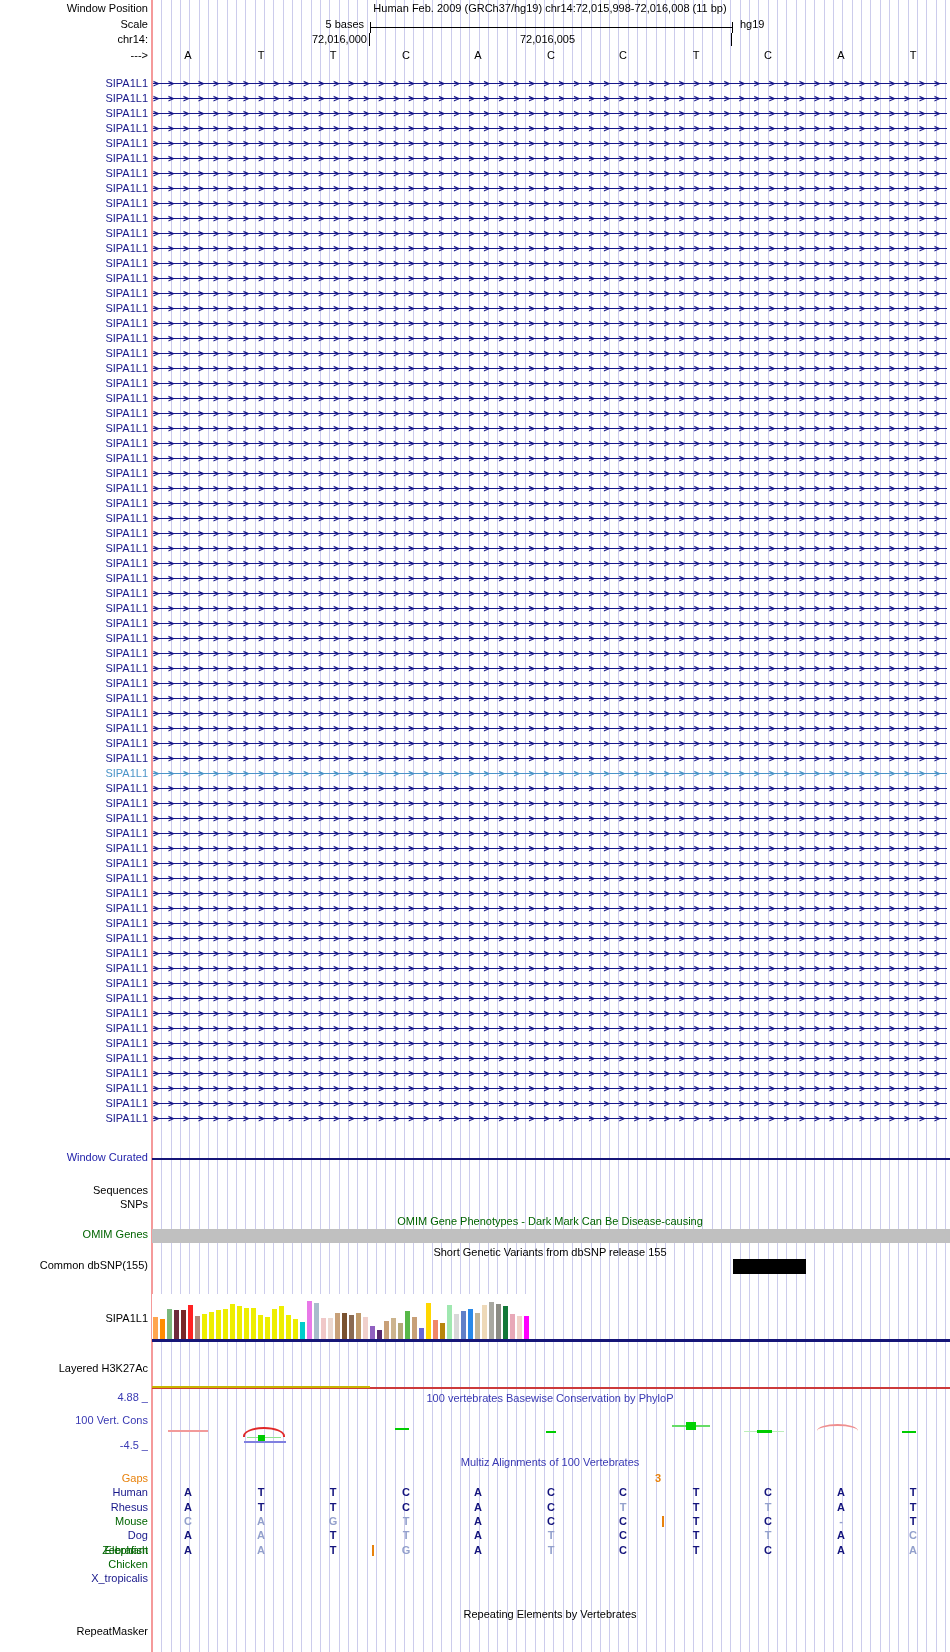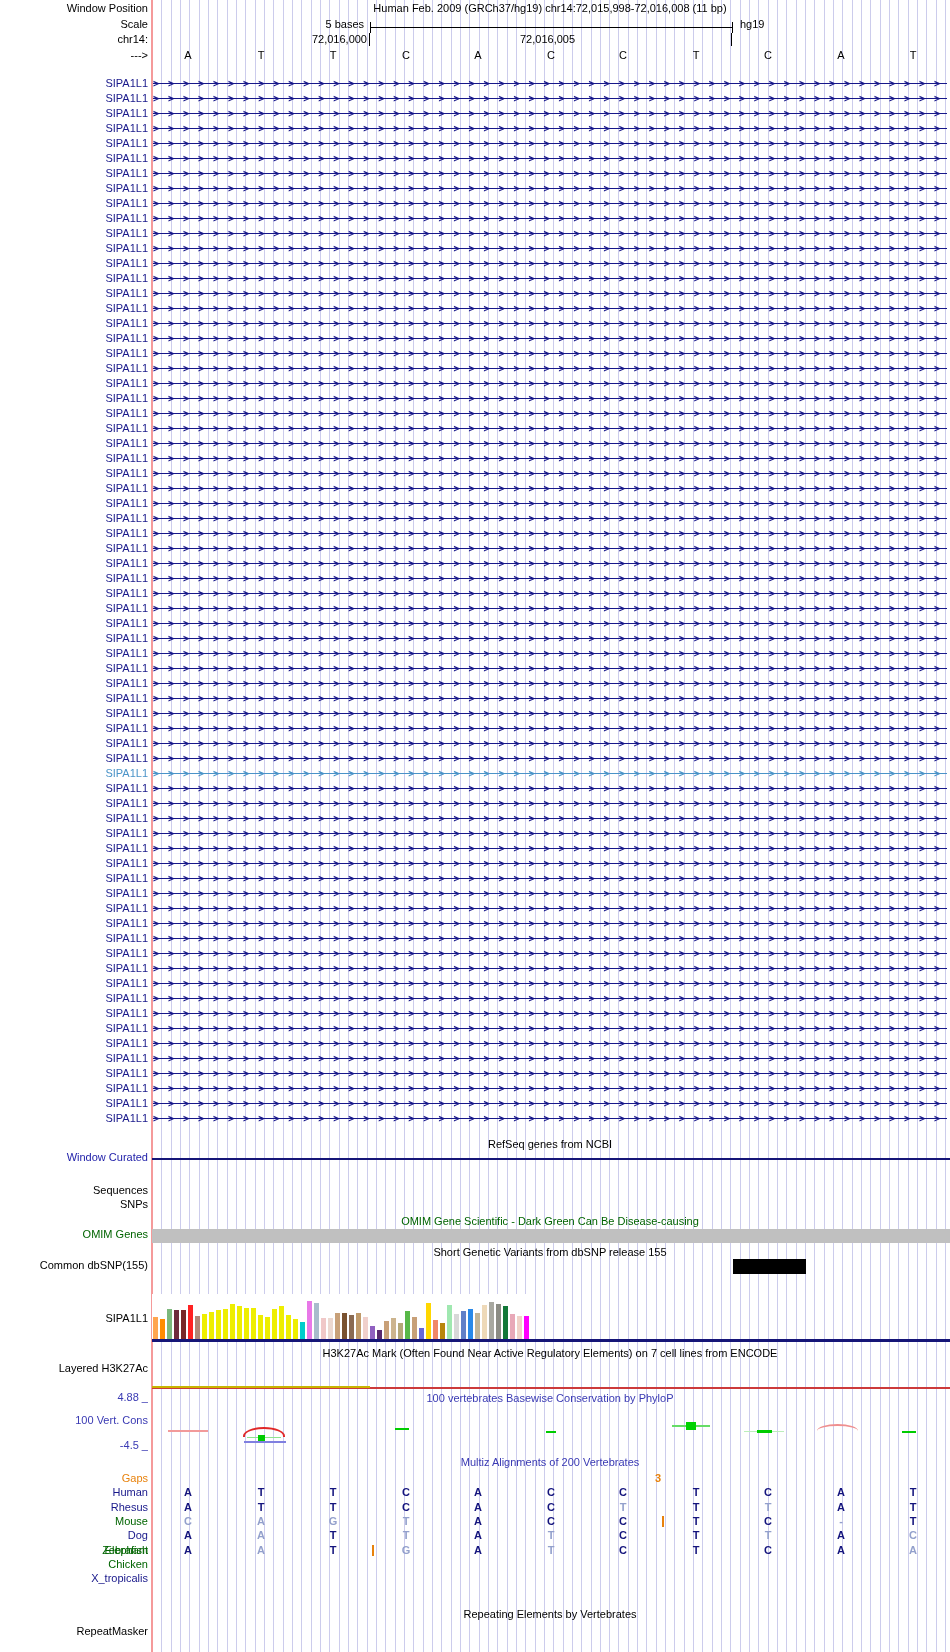--- a/index.html
+++ b/index.html
@@ -341,28 +341,27 @@
       <div class="gene-lbl" style="top: 1096px;">SIPA1L1</div>
       <div class="gene-row" style="top: 1096px;">
         <span class="chev">&gt;&gt;&gt;&gt;&gt;&gt;&gt;&gt;&gt;&gt;&gt;&gt;&gt;&gt;&gt;&gt;&gt;&gt;&gt;&gt;&gt;&gt;&gt;&gt;&gt;&gt;&gt;&gt;&gt;&gt;&gt;&gt;&gt;&gt;&gt;&gt;&gt;&gt;&gt;&gt;&gt;&gt;&gt;&gt;&gt;&gt;&gt;&gt;&gt;&gt;&gt;&gt;&gt;</span>
       </div>
       <div class="gene-lbl" style="top: 1111px;">SIPA1L1</div>
       <div class="gene-row" style="top: 1111px;">
         <span class="chev">&gt;&gt;&gt;&gt;&gt;&gt;&gt;&gt;&gt;&gt;&gt;&gt;&gt;&gt;&gt;&gt;&gt;&gt;&gt;&gt;&gt;&gt;&gt;&gt;&gt;&gt;&gt;&gt;&gt;&gt;&gt;&gt;&gt;&gt;&gt;&gt;&gt;&gt;&gt;&gt;&gt;&gt;&gt;&gt;&gt;&gt;&gt;&gt;&gt;&gt;&gt;&gt;&gt;</span>
       </div>
     </div>
 
-  <div class="title" style="top:1138px">RefSeq genes from NCBI</div>
   <div class="lbl navytxt" style="top:1151px">Window Curated</div>
   <div class="abs navy-line" style="left:152px;top:1158px;width:798px;height:2px"></div>
 
   <div class="lbl" style="top:1184px">Sequences</div>
   <div class="lbl" style="top:1198px">SNPs</div>
 
-  <div class="title green" style="top:1215px">OMIM Gene Scientific - Dark Green Can Be Disease-causing</div>
+  <div class="title green" style="top:1215px">OMIM Gene Phenotypes - Dark Mark Can Be Disease-causing</div>
   <div class="lbl green" style="top:1228px">OMIM Genes</div>
   <div class="abs" style="left:152px;top:1229px;width:798px;height:14px;background:#c0c0c0"></div>
 
   <div class="title" style="top:1246px">Short Genetic Variants from dbSNP release 155</div>
   <div class="lbl" style="top:1259px">Common dbSNP(155)</div>
   <div class="abs" style="left:733px;top:1259px;width:73px;height:15px;background:#000"></div>
 
   <div class="lbl" style="top:1312px">SIPA1L1</div>
   <div class="abs" style="left:152px;top:1294px;width:382px;height:45px;background:#fff" id="gtex-panel">
       <div style="position: absolute; bottom: 0px; left: 1px; width: 5px; height: 22px; background: rgb(255, 165, 79);"></div>
@@ -415,21 +414,20 @@
       <div style="position: absolute; bottom: 0px; left: 330px; width: 5px; height: 34px; background: rgb(238, 217, 184);"></div>
       <div style="position: absolute; bottom: 0px; left: 337px; width: 5px; height: 37px; background: rgb(168, 168, 160);"></div>
       <div style="position: absolute; bottom: 0px; left: 344px; width: 5px; height: 35px; background: rgb(140, 140, 132);"></div>
       <div style="position: absolute; bottom: 0px; left: 351px; width: 5px; height: 33px; background: rgb(18, 120, 56);"></div>
       <div style="position: absolute; bottom: 0px; left: 358px; width: 5px; height: 25px; background: rgb(232, 168, 184);"></div>
       <div style="position: absolute; bottom: 0px; left: 365px; width: 5px; height: 23px; background: rgb(240, 210, 200);"></div>
       <div style="position: absolute; bottom: 0px; left: 372px; width: 5px; height: 23px; background: rgb(255, 0, 255);"></div>
     </div>
   <div class="abs navy-line" style="left:152px;top:1339px;width:798px;height:3px"></div>
 
-  <div class="title" style="top:1347px">H3K27Ac Mark (Often Found Near Active Regulatory Elements) on 7 cell lines from ENCODE</div>
   <div class="lbl" style="top:1362px">Layered H3K27Ac</div>
   <div class="abs" style="left:152px;top:1387px;width:798px;height:2px;background:#cc3a3a"></div>
   <div class="abs" style="left:152px;top:1386px;width:218px;height:2px;background:#c8b400"></div>
 
   <div class="title blue" style="top:1392px">100 vertebrates Basewise Conservation by PhyloP</div>
   <div class="lbl blue" style="top:1391px">4.88 _</div>
   <div class="lbl blue" style="top:1414px">100 Vert. Cons</div>
   <div class="lbl blue" style="top:1439px">-4.5 _</div>
   <div id="cons-marks">
       <div class="abs" style="left: 168px; top: 1430px; width: 40px; height: 2px; background: rgb(242, 154, 154);"></div>
@@ -440,21 +438,21 @@
       <div class="abs" style="left: 395px; top: 1428px; width: 14px; height: 2px; background: rgb(0, 204, 0);"></div>
       <div class="abs" style="left: 546px; top: 1431px; width: 10px; height: 2px; background: rgb(0, 204, 0);"></div>
       <div class="abs" style="left: 672px; top: 1425px; width: 38px; height: 2px; background: rgb(102, 221, 102);"></div>
       <div class="abs" style="left: 686px; top: 1422px; width: 10px; height: 8px; background: rgb(0, 210, 0);"></div>
       <div class="abs" style="left: 744px; top: 1431px; width: 40px; height: 1px; background: rgb(187, 238, 187);"></div>
       <div class="abs" style="left: 757px; top: 1430px; width: 15px; height: 3px; background: rgb(0, 204, 0);"></div>
       <div class="abs arc" style="left: 817px; top: 1424px; width: 41px; height: 7px; border-color: rgb(239, 143, 143);"></div>
       <div class="abs" style="left: 902px; top: 1431px; width: 14px; height: 2px; background: rgb(0, 204, 0);"></div>
     </div>
 
-  <div class="title blue" style="top:1456px">Multiz Alignments of 200 Vertebrates</div>
+  <div class="title blue" style="top:1456px">Multiz Alignments of 100 Vertebrates</div>
   <div id="multiz-rows">
       <div class="lbl" style="top: 1472px; color: rgb(232, 130, 12);">Gaps</div>
       <div class="lbl" style="top: 1486px; color: rgb(23, 23, 138);">Human</div>
       <div class="mz" style="left: 180px; top: 1486px; color: rgb(20, 20, 125);">A</div>
       <div class="mz" style="left: 253px; top: 1486px; color: rgb(20, 20, 125);">T</div>
       <div class="mz" style="left: 325px; top: 1486px; color: rgb(20, 20, 125);">T</div>
       <div class="mz" style="left: 398px; top: 1486px; color: rgb(20, 20, 125);">C</div>
       <div class="mz" style="left: 470px; top: 1486px; color: rgb(20, 20, 125);">A</div>
       <div class="mz" style="left: 543px; top: 1486px; color: rgb(20, 20, 125);">C</div>
       <div class="mz" style="left: 615px; top: 1486px; color: rgb(20, 20, 125);">C</div>

